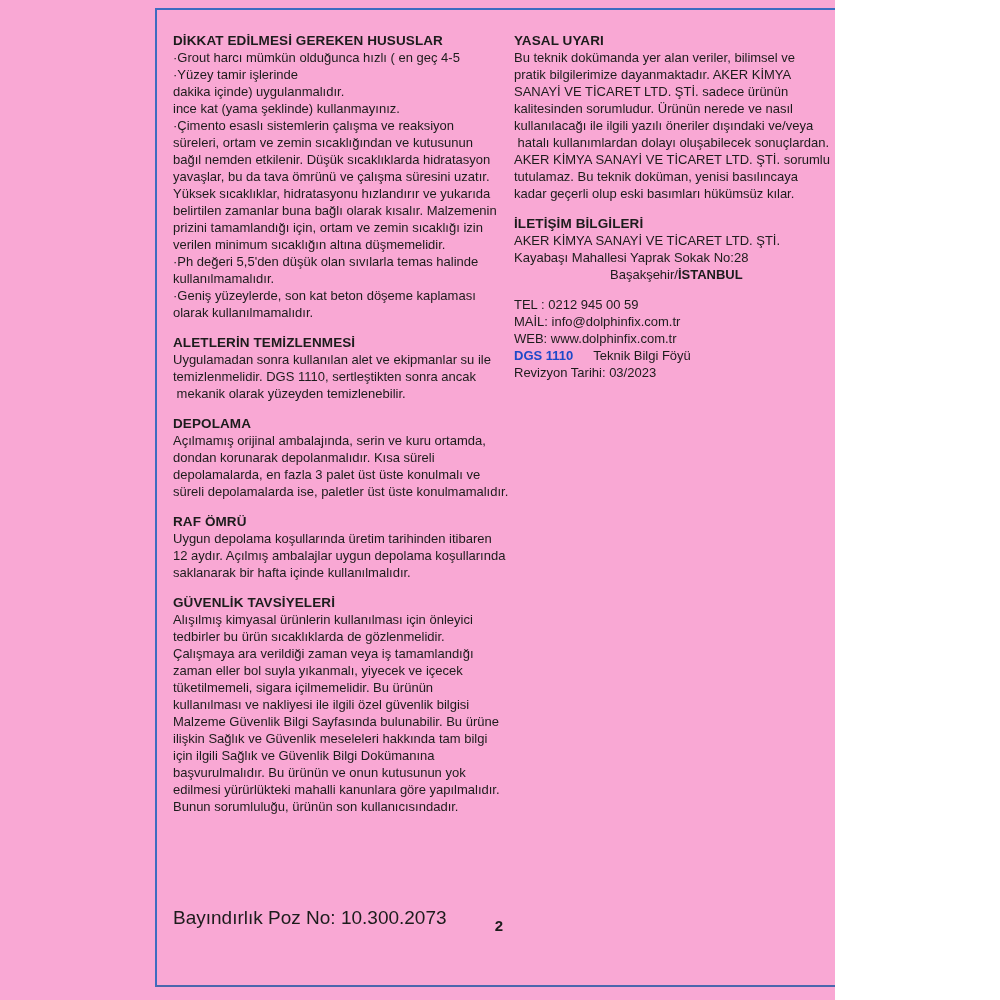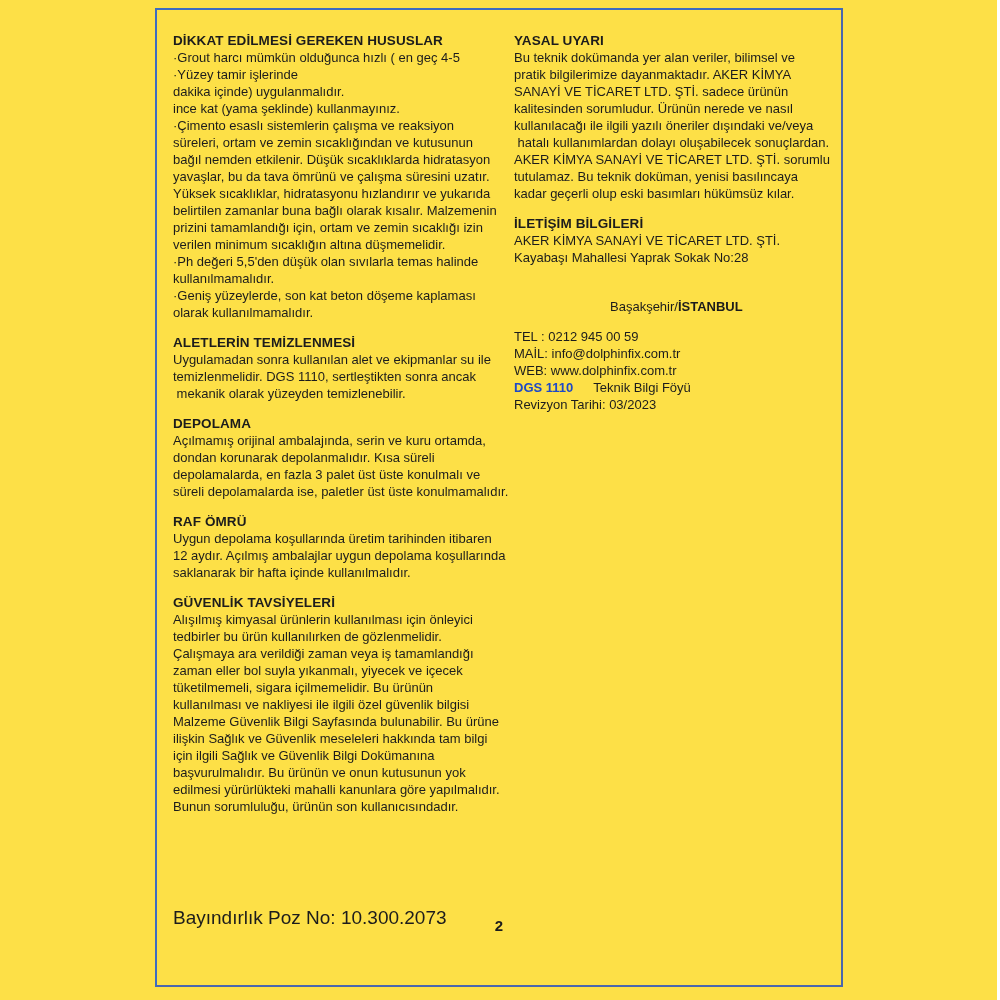--- a/index.html
+++ b/index.html
@@ -7,23 +7,23 @@
     padding: 0;
     width: 1000px;
     height: 1000px;
     background: #ffffff;
     font-family: "Liberation Sans", "DejaVu Sans", sans-serif;
     color: #1c1c1c;
     -webkit-font-smoothing: antialiased;
   }
   .page {
     position: relative;
-    width: 997px;
+    width: 835px;
     height: 1000px;
-    background: #fde047;
+    background: #f9a8d4;
     overflow: hidden;
   }
   .frame {
     position: absolute;
     left: 155px;
     top: 8px;
     width: 688px;
     height: 979px;
     border: 2px solid #4a67ad;
     box-sizing: border-box;
@@ -39,21 +39,21 @@
   .col-left  { left: 173px; width: 348px; }
   .col-right { left: 514px; width: 336px; }
   .section { margin-bottom: 13px; }
   .sec-title {
     font-weight: bold;
     font-size: 13.5px;
     letter-spacing: 0.1px;
     white-space: pre;
   }
   .sec-line { white-space: pre; }
-  .city-line { white-space: pre; margin-left: 96px; margin-top: 32px; }
+  .city-line { white-space: pre; margin-left: 96px; }
   .city-bold { font-weight: bold; }
   .contact-block { margin-top: 12px; }
   .dgs-code {
     color: #1d49c8;
     font-weight: bold;
     margin-right: 20px;
     text-align: center;
   }
   .poz-no {
     position: absolute;
@@ -134,21 +134,21 @@
       </div>
       <div class="section">
         <div class="sec-title">RAF ÖMRÜ</div>
         <div class="sec-line">Uygun depolama koşullarında üretim tarihinden itibaren</div>
         <div class="sec-line">12 aydır. Açılmış ambalajlar uygun depolama koşullarında</div>
         <div class="sec-line">saklanarak bir hafta içinde kullanılmalıdır.</div>
       </div>
       <div class="section">
         <div class="sec-title">GÜVENLİK TAVSİYELERİ</div>
         <div class="sec-line">Alışılmış kimyasal ürünlerin kullanılması için önleyici</div>
-        <div class="sec-line">tedbirler bu ürün kullanılırken de gözlenmelidir.</div>
+        <div class="sec-line">tedbirler bu ürün sıcaklıklarda de gözlenmelidir.</div>
         <div class="sec-line">Çalışmaya ara verildiği zaman veya iş tamamlandığı</div>
         <div class="sec-line">zaman eller bol suyla yıkanmalı, yiyecek ve içecek</div>
         <div class="sec-line">tüketilmemeli, sigara içilmemelidir. Bu ürünün</div>
         <div class="sec-line">kullanılması ve nakliyesi ile ilgili özel güvenlik bilgisi</div>
         <div class="sec-line">Malzeme Güvenlik Bilgi Sayfasında bulunabilir. Bu ürüne</div>
         <div class="sec-line">ilişkin Sağlık ve Güvenlik meseleleri hakkında tam bilgi</div>
         <div class="sec-line">için ilgili Sağlık ve Güvenlik Bilgi Dokümanına</div>
         <div class="sec-line">başvurulmalıdır. Bu ürünün ve onun kutusunun yok</div>
         <div class="sec-line">edilmesi yürürlükteki mahalli kanunlara göre yapılmalıdır.</div>
         <div class="sec-line">Bunun sorumluluğu, ürünün son kullanıcısındadır.</div>

